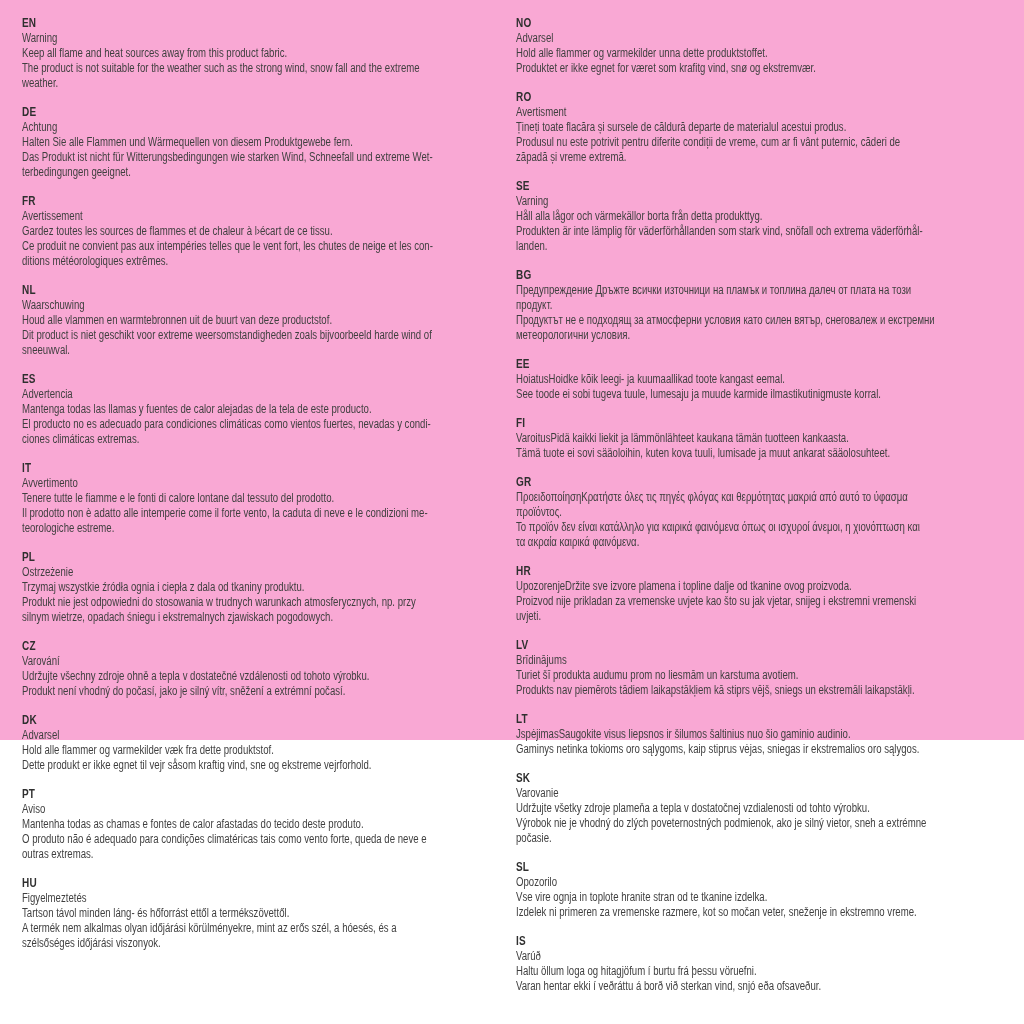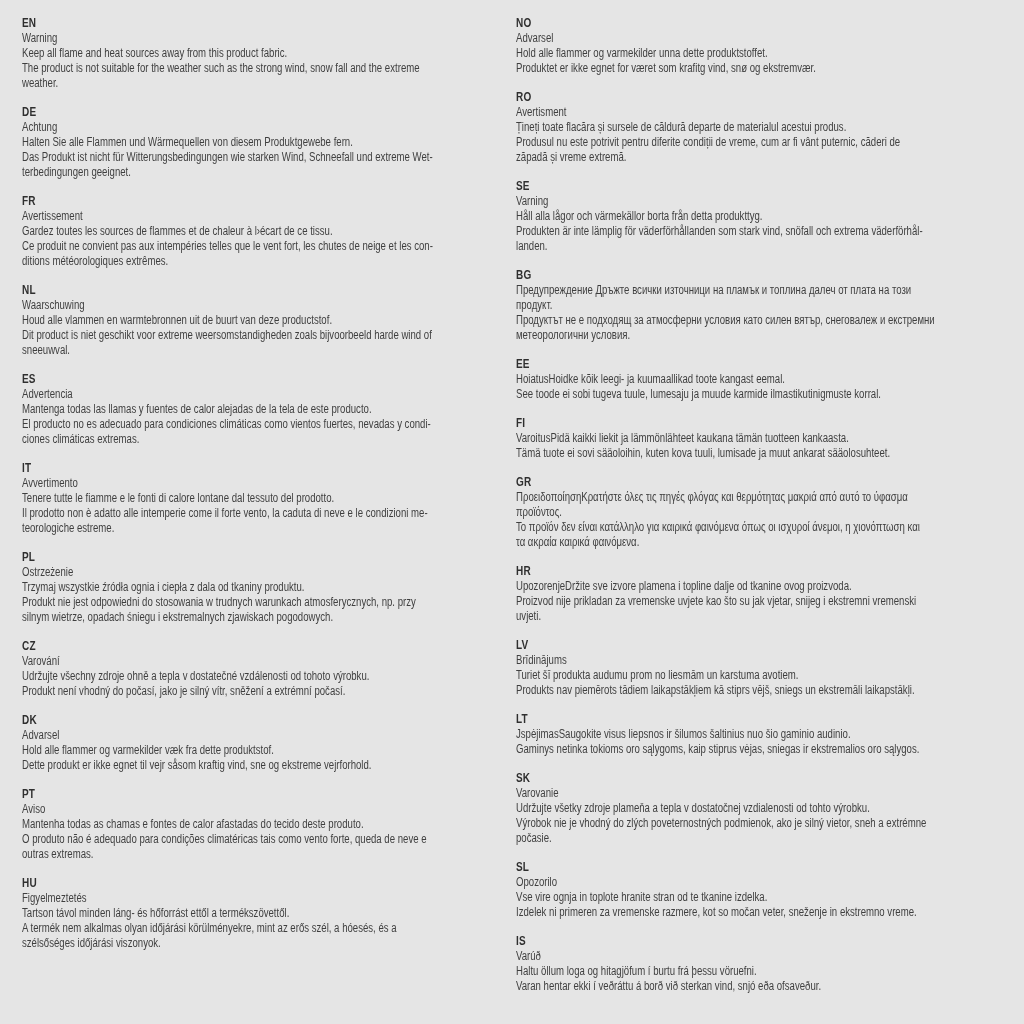--- a/index.html
+++ b/index.html
@@ -9,22 +9,22 @@
   }
   body {
     width: 1024px;
     height: 1024px;
     font-family: "Liberation Sans", sans-serif;
     overflow: hidden;
   }
   .page {
     position: relative;
     width: 1024px;
-    height: 1024px;
-    background: #e5e5e5;
+    height: 740px;
+    background: #f9a8d4;
   }
   .col {
     position: absolute;
     top: 16px;
     transform: scaleX(0.80);
     transform-origin: 0 0;
   }
   #col-left  { left: 22px;  width: 625px; }
   #col-right { left: 516px; width: 632px; }
   .section { margin-bottom: 14px; }

